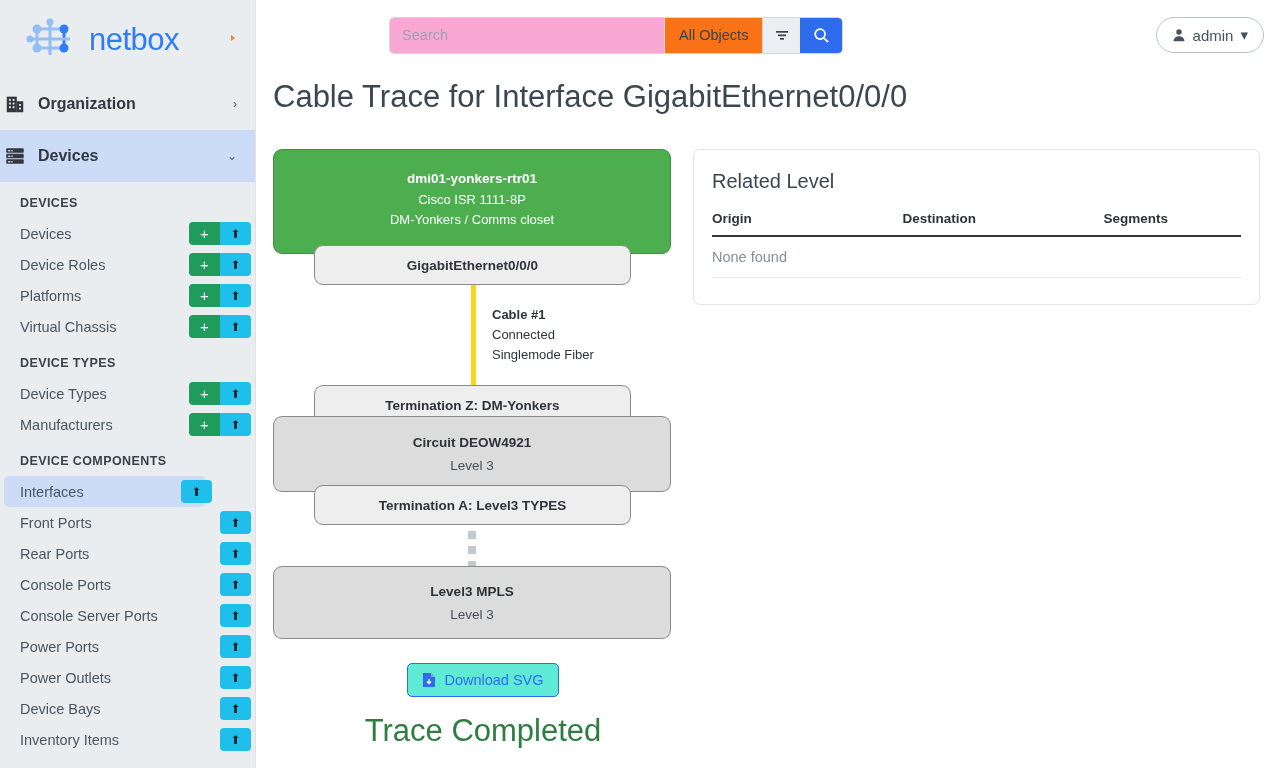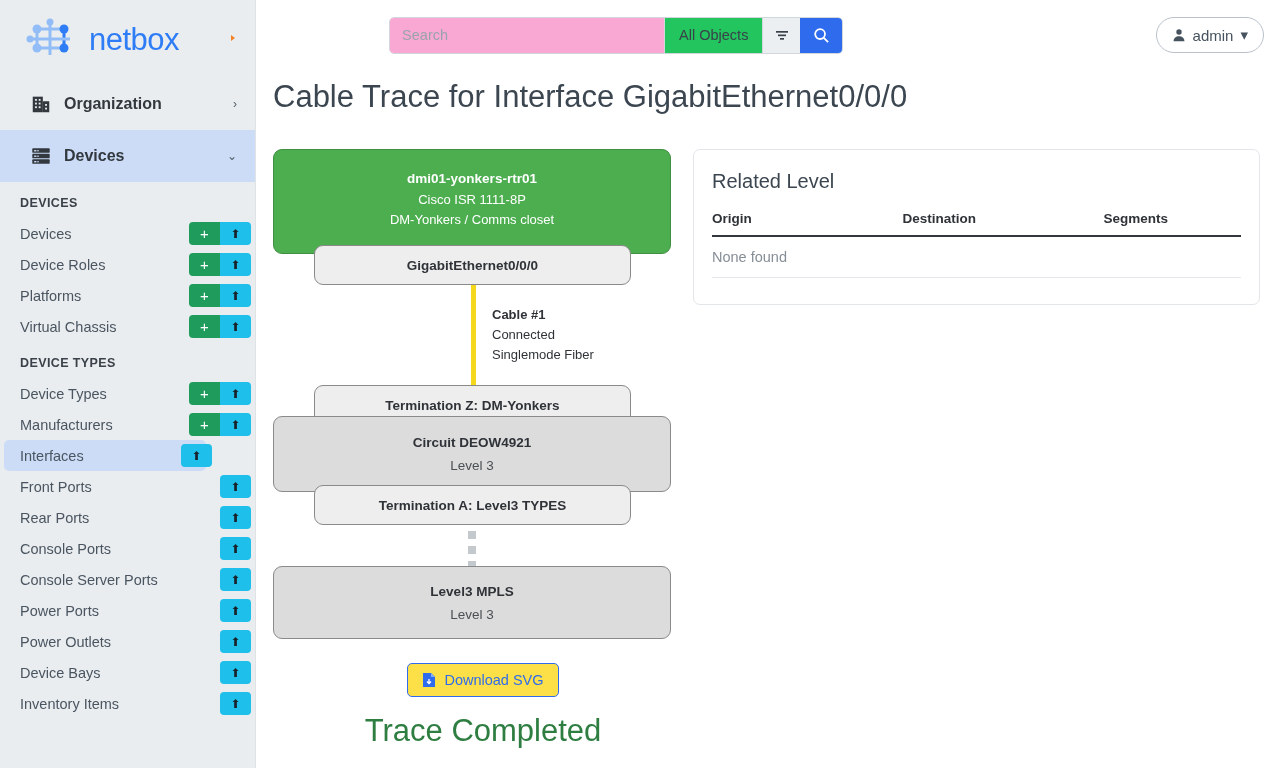--- a/index.html
+++ b/index.html
@@ -27,21 +27,21 @@
     padding: 0 18px 0 26px;
     gap: 8px;
   }
   .brand-logo { display: flex; align-items: center; gap: 9px; }
   .brand-word { font-size: 31px; font-weight: 400; color: #2f7df6; letter-spacing: -0.5px; line-height: 1; }
   .pin-icon { margin-left: auto; color: #f38224; font-size: 15px; line-height: 1; }
 
   .nav-group {
     display: flex; align-items: center;
     height: 52px;
-    padding: 0 18px 0 30px;
+    padding: 0 18px 0 4px;
     gap: 12px;
     font-size: 16px; font-weight: bold; color: #32383e;
     cursor: pointer;
   }
   .nav-group.active { background: #ccdcf7; }
   .nav-group .chev { margin-left: auto; font-size: 12px; color: #55606a; font-weight: normal; }
   .nav-ico { width: 22px; height: 22px; flex: 0 0 22px; display: block; }
 
   .sec-title {
     font-size: 12.5px; font-weight: bold; color: #3a4148;
@@ -85,21 +85,21 @@
     overflow: hidden; height: 37px; background: #fff;
   }
   .search-input {
     width: 274px; border: none; outline: none;
     padding: 0 12px; font-size: 14.5px; color: #37474f;
     font-family: "Liberation Sans", sans-serif; background: #f9a8d4;
   }
   .search-input::placeholder { color: #9aa3ab; }
   .search-scope {
     display: flex; align-items: center; padding: 0 14px;
-    background: #22c55e; border-left: 1px solid #d2d7dc;
+    background: #f97316; border-left: 1px solid #d2d7dc;
     font-size: 14.5px; color: #39424a; cursor: pointer; white-space: nowrap;
   }
   .search-filter {
     display: flex; align-items: center; justify-content: center;
     width: 38px; background: #eceff1; border-left: 1px solid #d2d7dc; cursor: pointer;
   }
   .search-go {
     display: flex; align-items: center; justify-content: center;
     width: 42px; background: #2f6ced; cursor: pointer;
   }
@@ -146,21 +146,21 @@
   .cable-line { position: absolute; background: #f5d81e; }
   .cable-info { position: absolute; font-size: 13px; color: #2f3338; line-height: 20px; }
   .cable-info .ci-title { font-weight: bold; }
 
   .dot-conn { position: absolute; display: flex; flex-direction: column; gap: 7px; align-items: center; }
   .dot-conn i { display: block; width: 8px; height: 8px; background: #c4c9cd; }
 
   .dl-btn {
     display: inline-flex; align-items: center; gap: 8px;
     border: 1px solid #2f6ced; border-radius: 5px;
-    background: #fde047; color: #2f6ced;
+    background: #5eead4; color: #2f6ced;
     font-size: 14.5px; padding: 8px 14px;
     cursor: pointer; font-family: "Liberation Sans", sans-serif;
   }
   .dl-row { display: flex; justify-content: center; margin-top: 12px; }
   .trace-done {
     text-align: center; color: #2e7d41;
     font-size: 31px; font-weight: 400; margin-top: 16px;
   }
 
   
@@ -283,20 +283,21 @@
       </span>
     </div>
     <div class="nav-row">
       <span class="label">Manufacturers</span>
       <span class="btn-pair">
         <span class="mini-btn mini-add">+</span>
         <span class="mini-btn mini-up">⬆</span>
       </span>
     </div>
 
+    <div class="sec-title">DEVICE COMPONENTS</div>
     <div class="nav-row active">
       <span class="label">Interfaces</span>
       <span class="btn-pair">
         <span class="mini-btn mini-up solo">⬆</span>
       </span>
     </div>
     <div class="nav-row">
       <span class="label">Front Ports</span>
       <span class="btn-pair">
         <span class="mini-btn mini-up solo">⬆</span>

